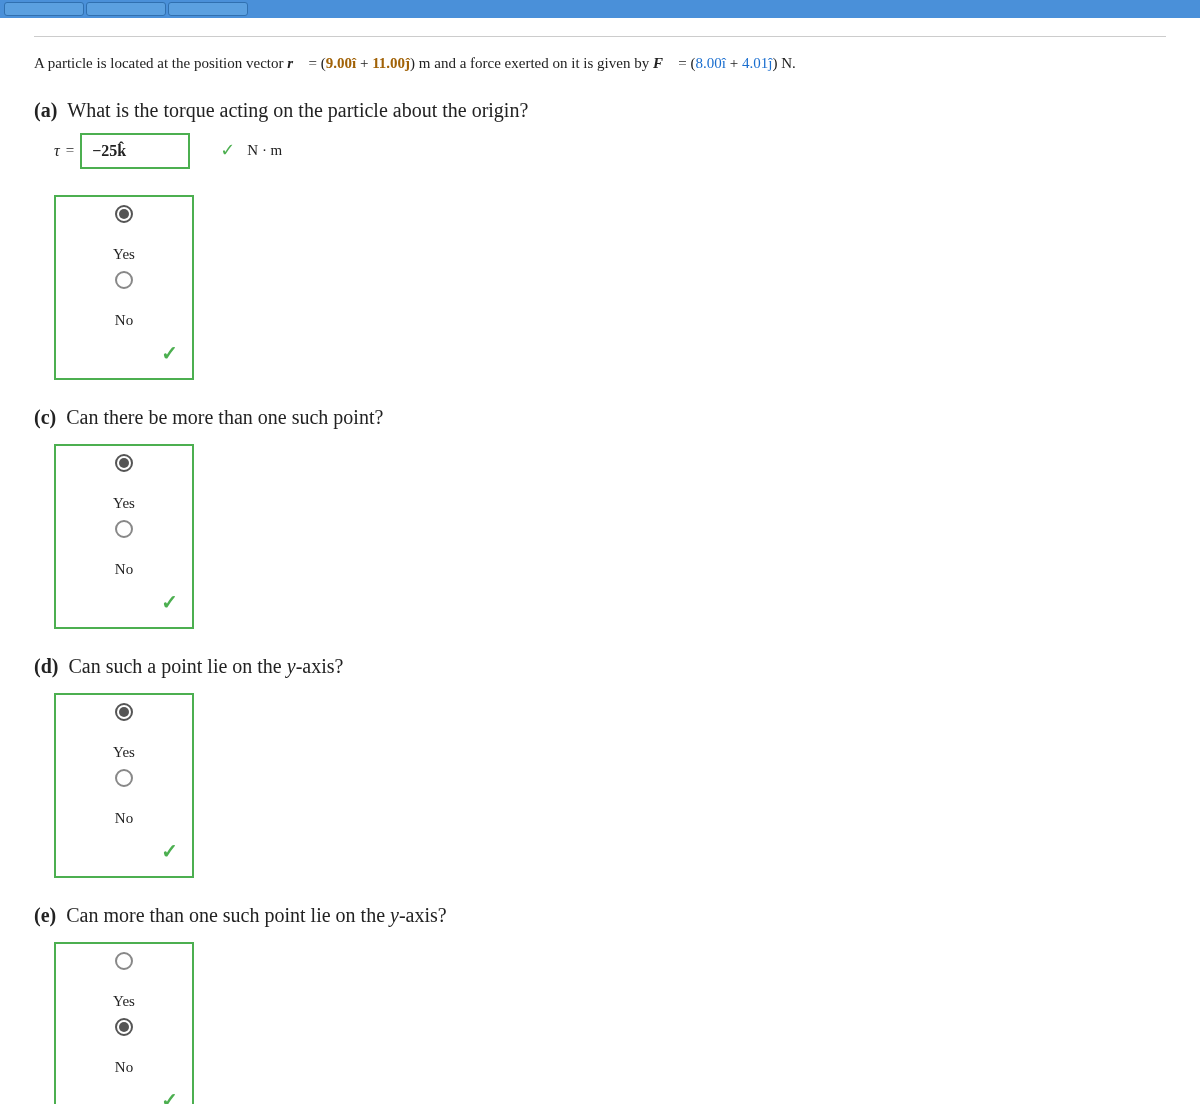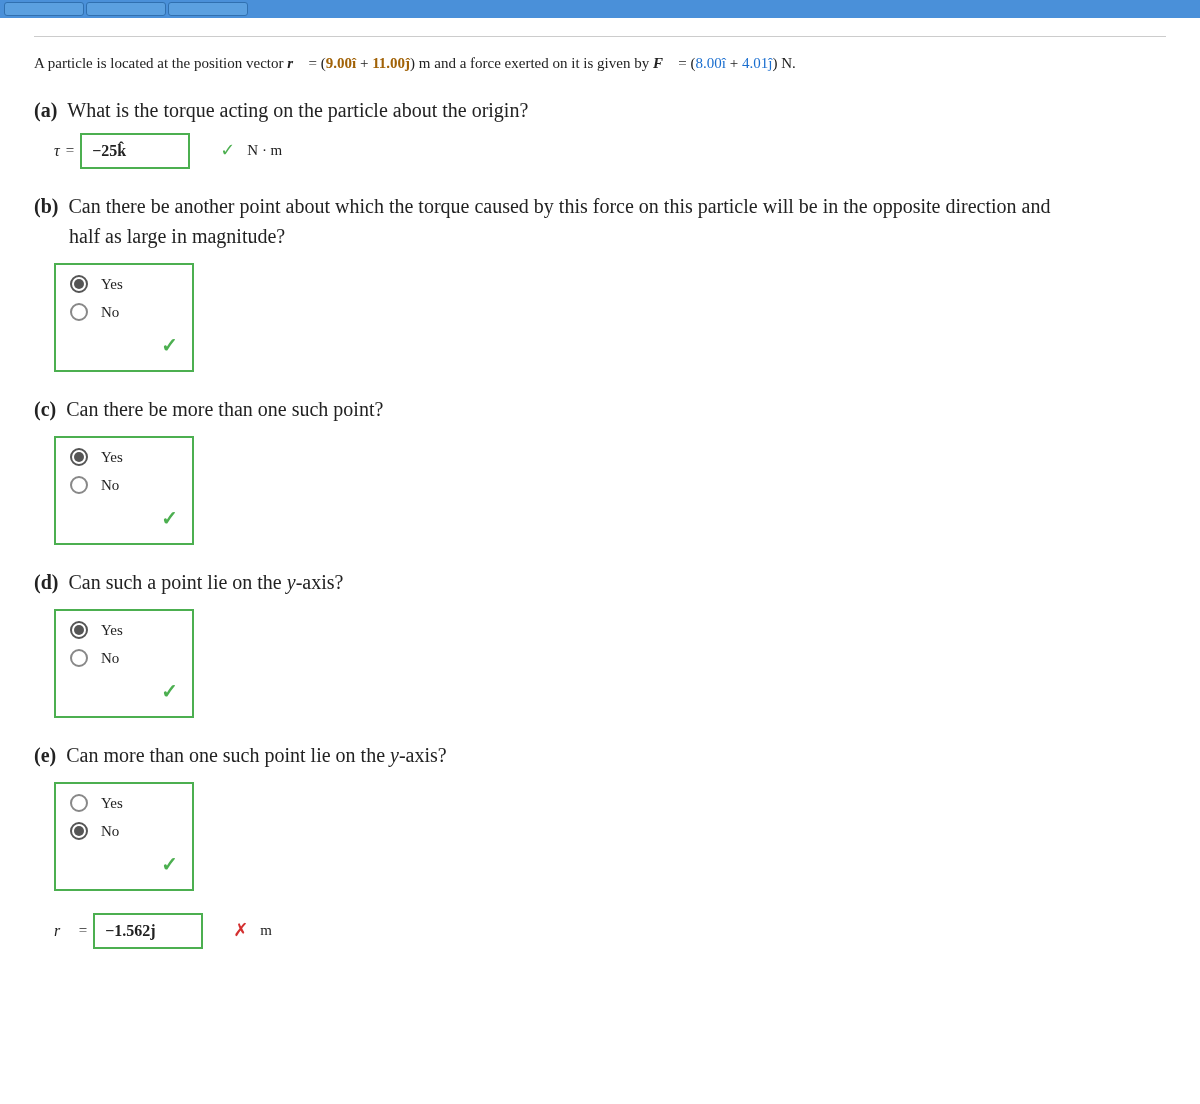--- a/index.html
+++ b/index.html
@@ -80,21 +80,22 @@
       display: inline-block;
       padding: 8px 14px 10px 14px;
       min-width: 140px;
       margin-top: 4px;
     }
     .radio-option {
       display: flex;
       align-items: center;
       margin-bottom: 6px;
       font-size: 15px;
-      gap: 13px;
+      gap: 20px;
+      flex-direction: column;
     }
     .radio-option:last-child {
       margin-bottom: 0;
     }
     .radio-btn {
       width: 18px;
       height: 18px;
       border-radius: 50%;
       border: 2px solid #888;
       display: inline-flex;
@@ -166,24 +167,20 @@
       <span style="font-size:15px;">=</span>
       <div class="answer-box">
         <span>−25k̂</span>
       </div>
       <span class="check-icon">✓</span>
       <span class="unit-label">N · m</span>
     </div>
   </div>
 
   <div class="part">
-    <div class="part-label">
-      <strong>(b)</strong>&nbsp;&nbsp;Can there be another point about which the torque caused by this force on this particle will be in the opposite direction and<br>
-      &nbsp;&nbsp;&nbsp;&nbsp;&nbsp;&nbsp;&nbsp;half as large in magnitude?
-    </div>
     <div class="part-indent">
       <div class="radio-group">
         <div class="radio-option">
           <div class="radio-btn selected">
               <span></span>
             </div>
           <span>Yes</span>
         </div>
         <div class="radio-option">
           <div class="radio-btn"></div>

